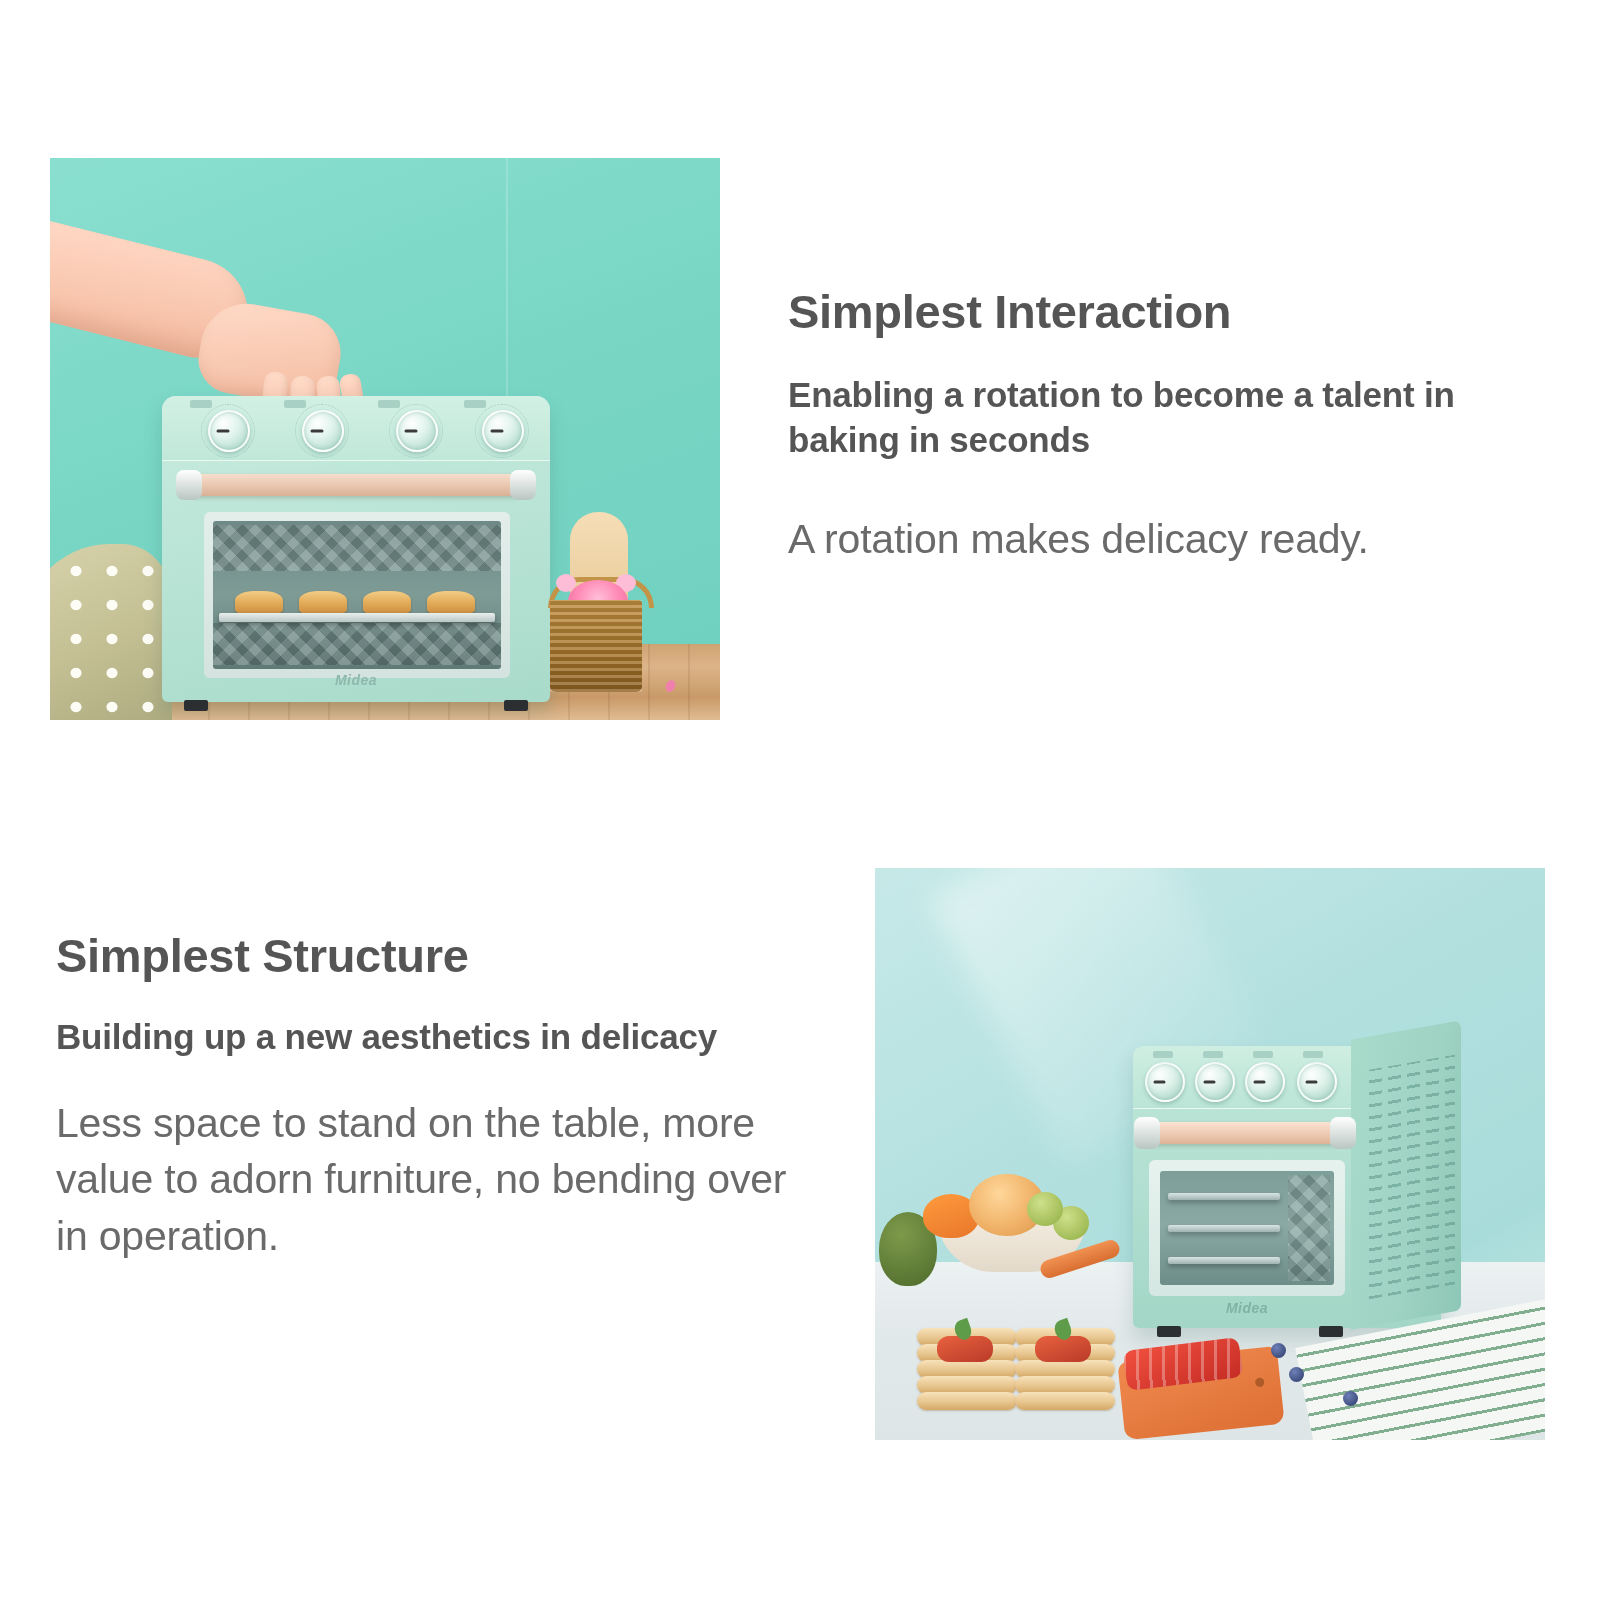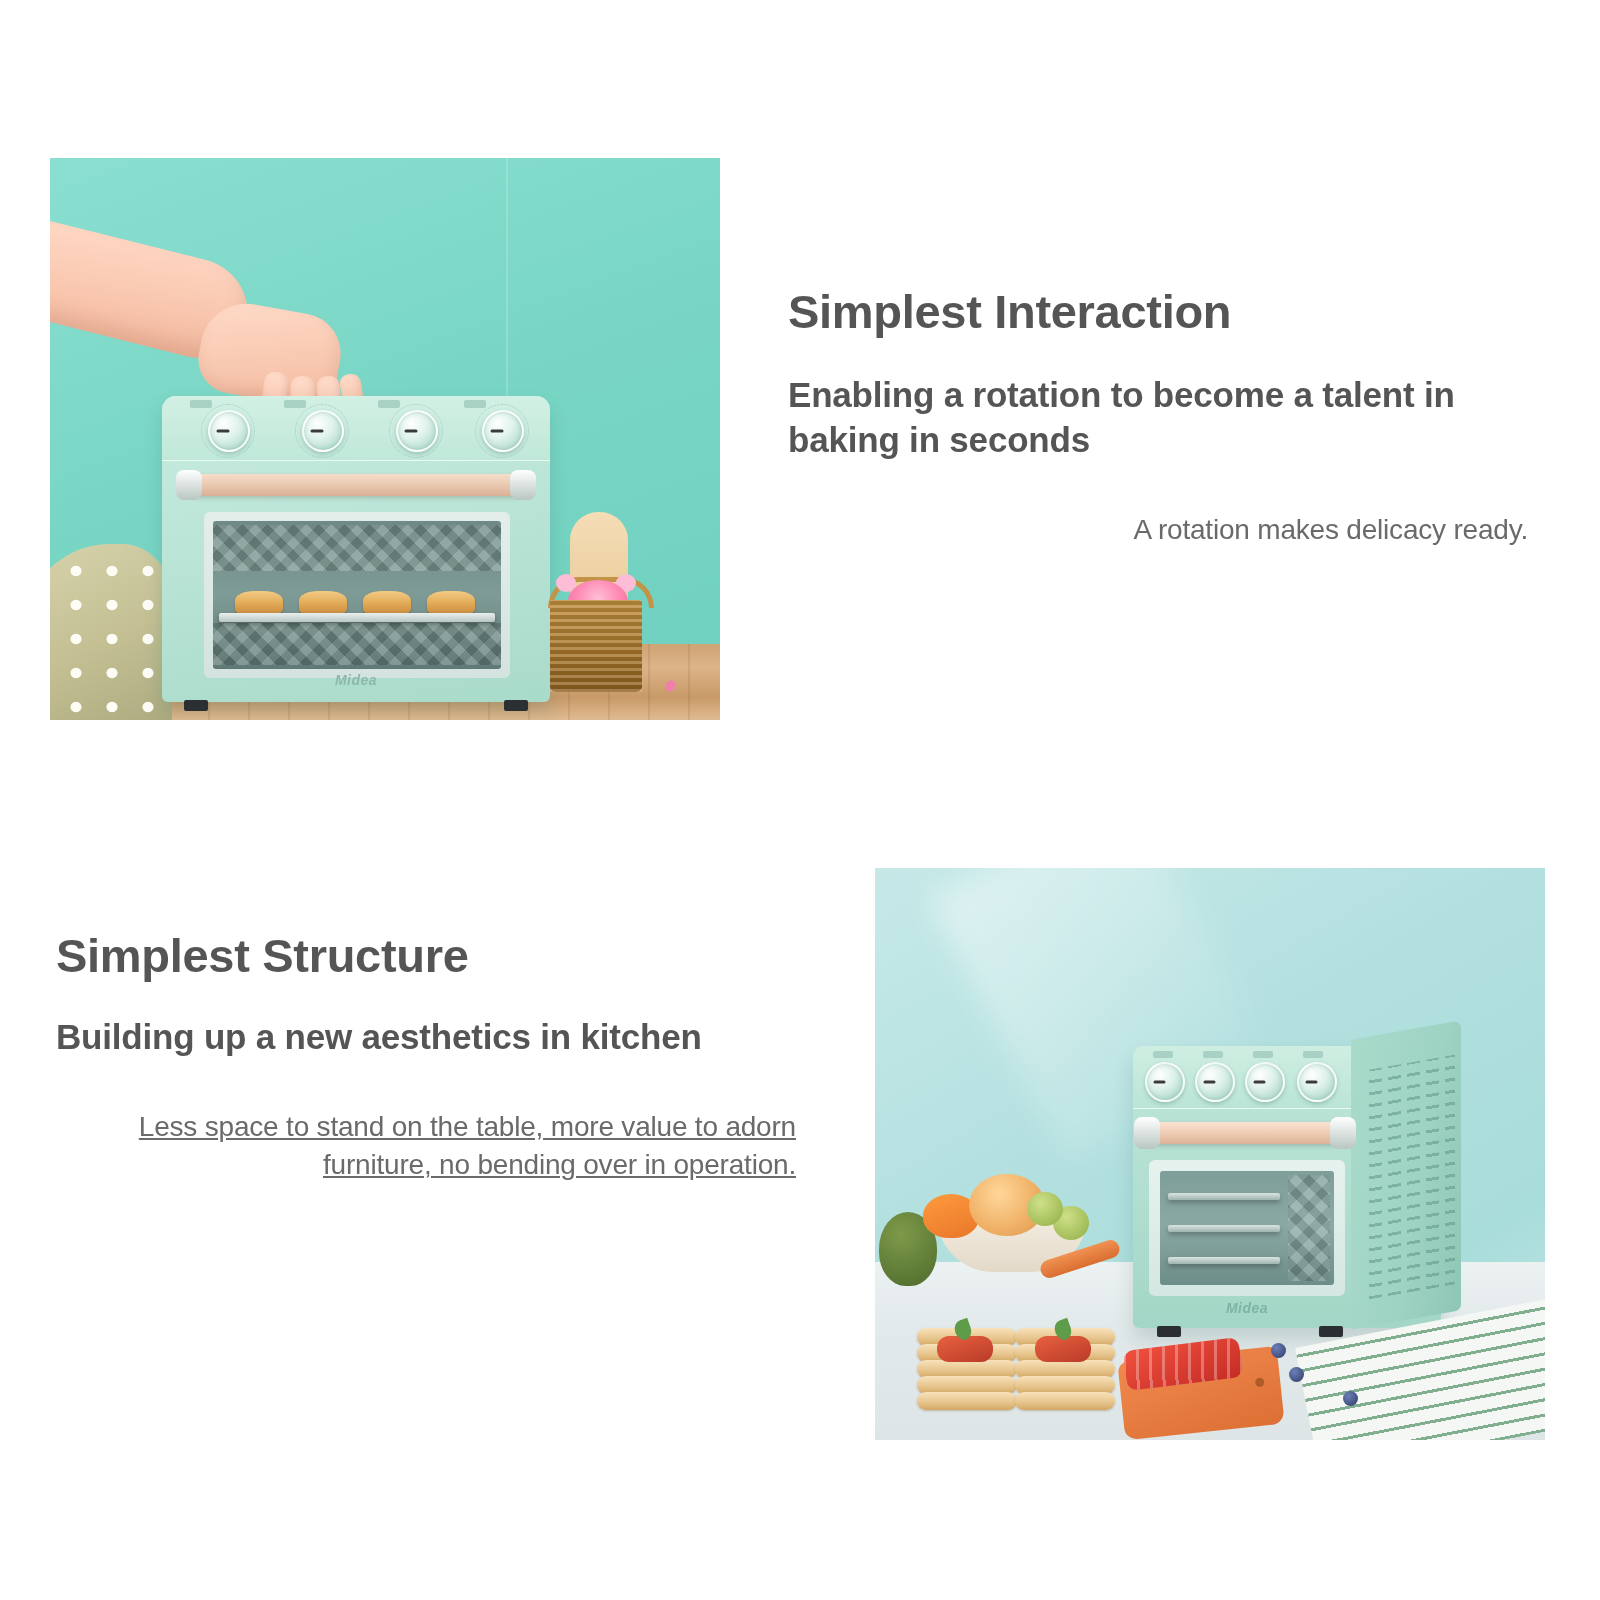--- a/index.html
+++ b/index.html
@@ -13,33 +13,33 @@
   
   .h1{
     font-size:47px;font-weight:bold;color:#555555;
     letter-spacing:-0.3px;line-height:1.0;
   }
   .h2{
     font-size:35px;font-weight:bold;color:#555555;
     line-height:1.28;letter-spacing:-0.2px;
   }
   .body{
-    font-size:28px;font-weight:normal;color:#6a6a6a;
-    line-height:1.38;letter-spacing:-0.2px;text-align:right;
+    font-size:41px;font-weight:normal;color:#6a6a6a;
+    line-height:1.38;letter-spacing:-0.2px;
   }
 
   
   #block1{position:absolute;left:788px;top:288px;width:740px;}
   #block1 .h2{margin-top:38px;}
   #block1 .body{margin-top:48px;}
 
   
   #block2{position:absolute;left:56px;top:932px;width:740px;}
   #block2 .h2{margin-top:36px;}
-  #block2 .body{margin-top:48px;text-decoration:underline;}
+  #block2 .body{margin-top:35px;}
 
   
   #photo1{
     position:absolute;left:50px;top:158px;width:670px;height:562px;
     overflow:hidden;background:#7ed9c8;
   }
   #photo1 .wall{
     position:absolute;inset:0;
     background:linear-gradient(160deg,#8adfd0 0%,#79d6c5 45%,#6fd0bf 100%);
   }
@@ -454,21 +454,21 @@
 </div>
 
 <div id="block1">
   <div class="h1">Simplest Interaction</div>
   <div class="h2">Enabling a rotation to become a talent in baking in seconds</div>
   <div class="body">A rotation makes delicacy ready.</div>
 </div>
 
 <div id="block2">
   <div class="h1">Simplest Structure</div>
-  <div class="h2">Building up a new aesthetics in kitchen</div>
+  <div class="h2">Building up a new aesthetics in delicacy</div>
   <div class="body">Less space to stand on the table, more value to adorn furniture, no bending over in operation.</div>
 </div>
 
 <div id="photo2">
   <div class="wall"></div>
   <div class="lightbeam"></div>
   <div class="counter"></div>
 
   <div class="oven">
     <div class="side"></div>

